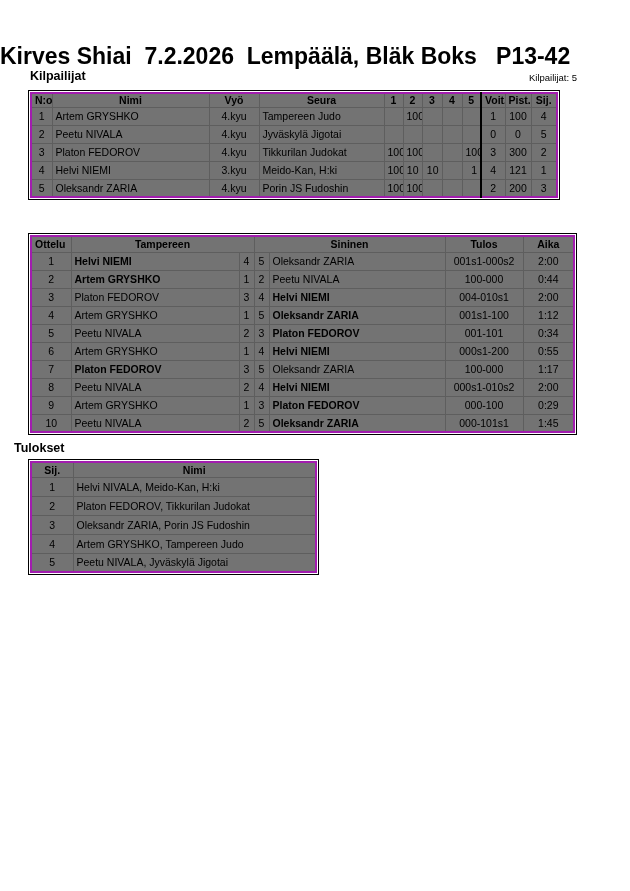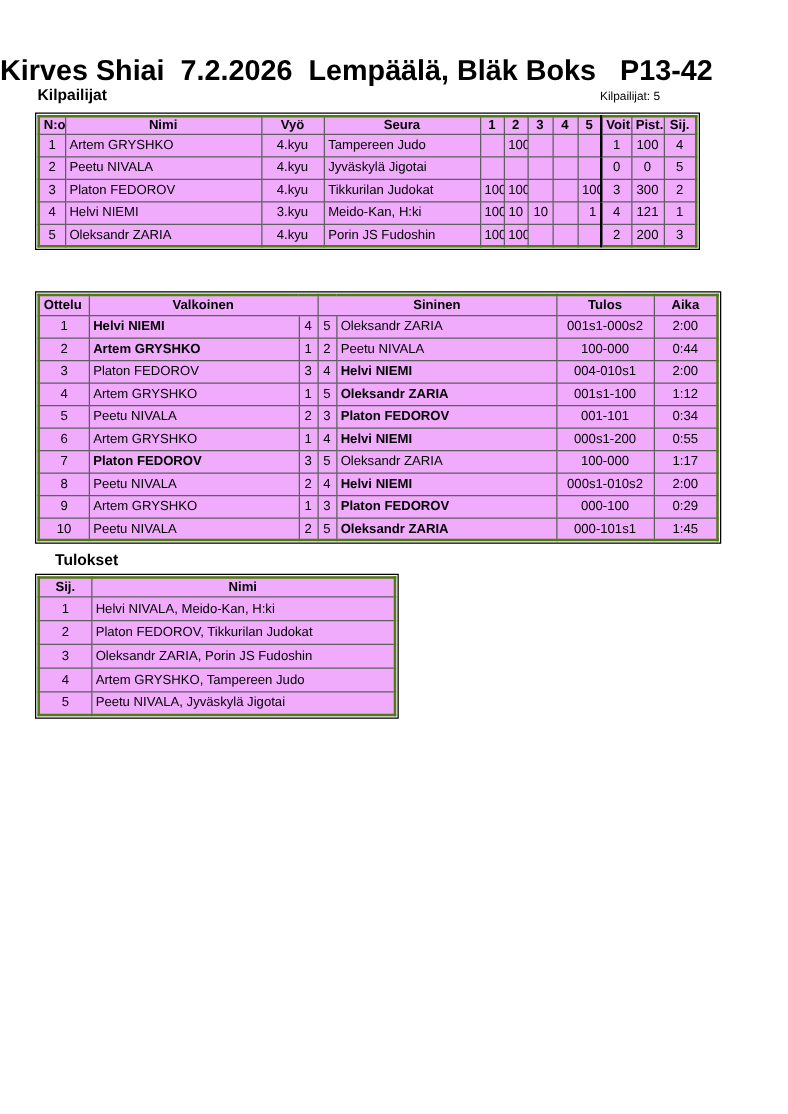--- a/index.html
+++ b/index.html
@@ -22,33 +22,33 @@
     letter-spacing: 0;
   }
   .section-title {
     position: absolute;
     font-size: 12.5px;
     font-weight: bold;
     text-align: left;
   }
   #st-kilp { top: 69px;  left: 30px; width: 526px; }
   #st-ott  { top: 214px; left: 30px; width: 543px; }
-  #st-tul  { top: 441px; left: 44px; width: 285px; }
+  #st-tul  { top: 441px; left: 14px; width: 285px; }
   .competitor-count {
     position: absolute;
     top: 72px; left: 480px; width: 97px;
-    text-align: left;
+    text-align: right;
     font-size: 9.5px;
   }
   table.tbl {
     position: absolute;
     border-collapse: collapse;
     table-layout: fixed;
-    background: #f0abfc;
-    border: 2px solid #4d7c0f;
+    background: #737373;
+    border: 2px solid #a21caf;
     outline: 1px solid #000000;
     outline-offset: 1px;
   }
   .tbl th, .tbl td {
     border: 1px solid #5e5e5e;
     font-size: 10.5px;
     padding: 0 3px;
     overflow: hidden;
     white-space: nowrap;
     text-align: center;
@@ -194,21 +194,21 @@
         <col style="width:168px">
         <col style="width:15px">
         <col style="width:15px">
       <col style="width:176px">
         <col style="width:78px">
         <col style="width:51px">
     </colgroup>
     <thead>
       <tr>
         <th class="left">Ottelu</th>
-        <th colspan="2">Valkoinen</th>
+        <th colspan="2">Tampereen</th>
         <th colspan="2">Sininen</th>
         <th>Tulos</th>
         <th>Aika</th>
       </tr>
     </thead>
     <tbody id="ott-body">
         <tr>
           <td>1</td>
           <td class="left bold">Helvi NIEMI</td>
           <td>4</td>

